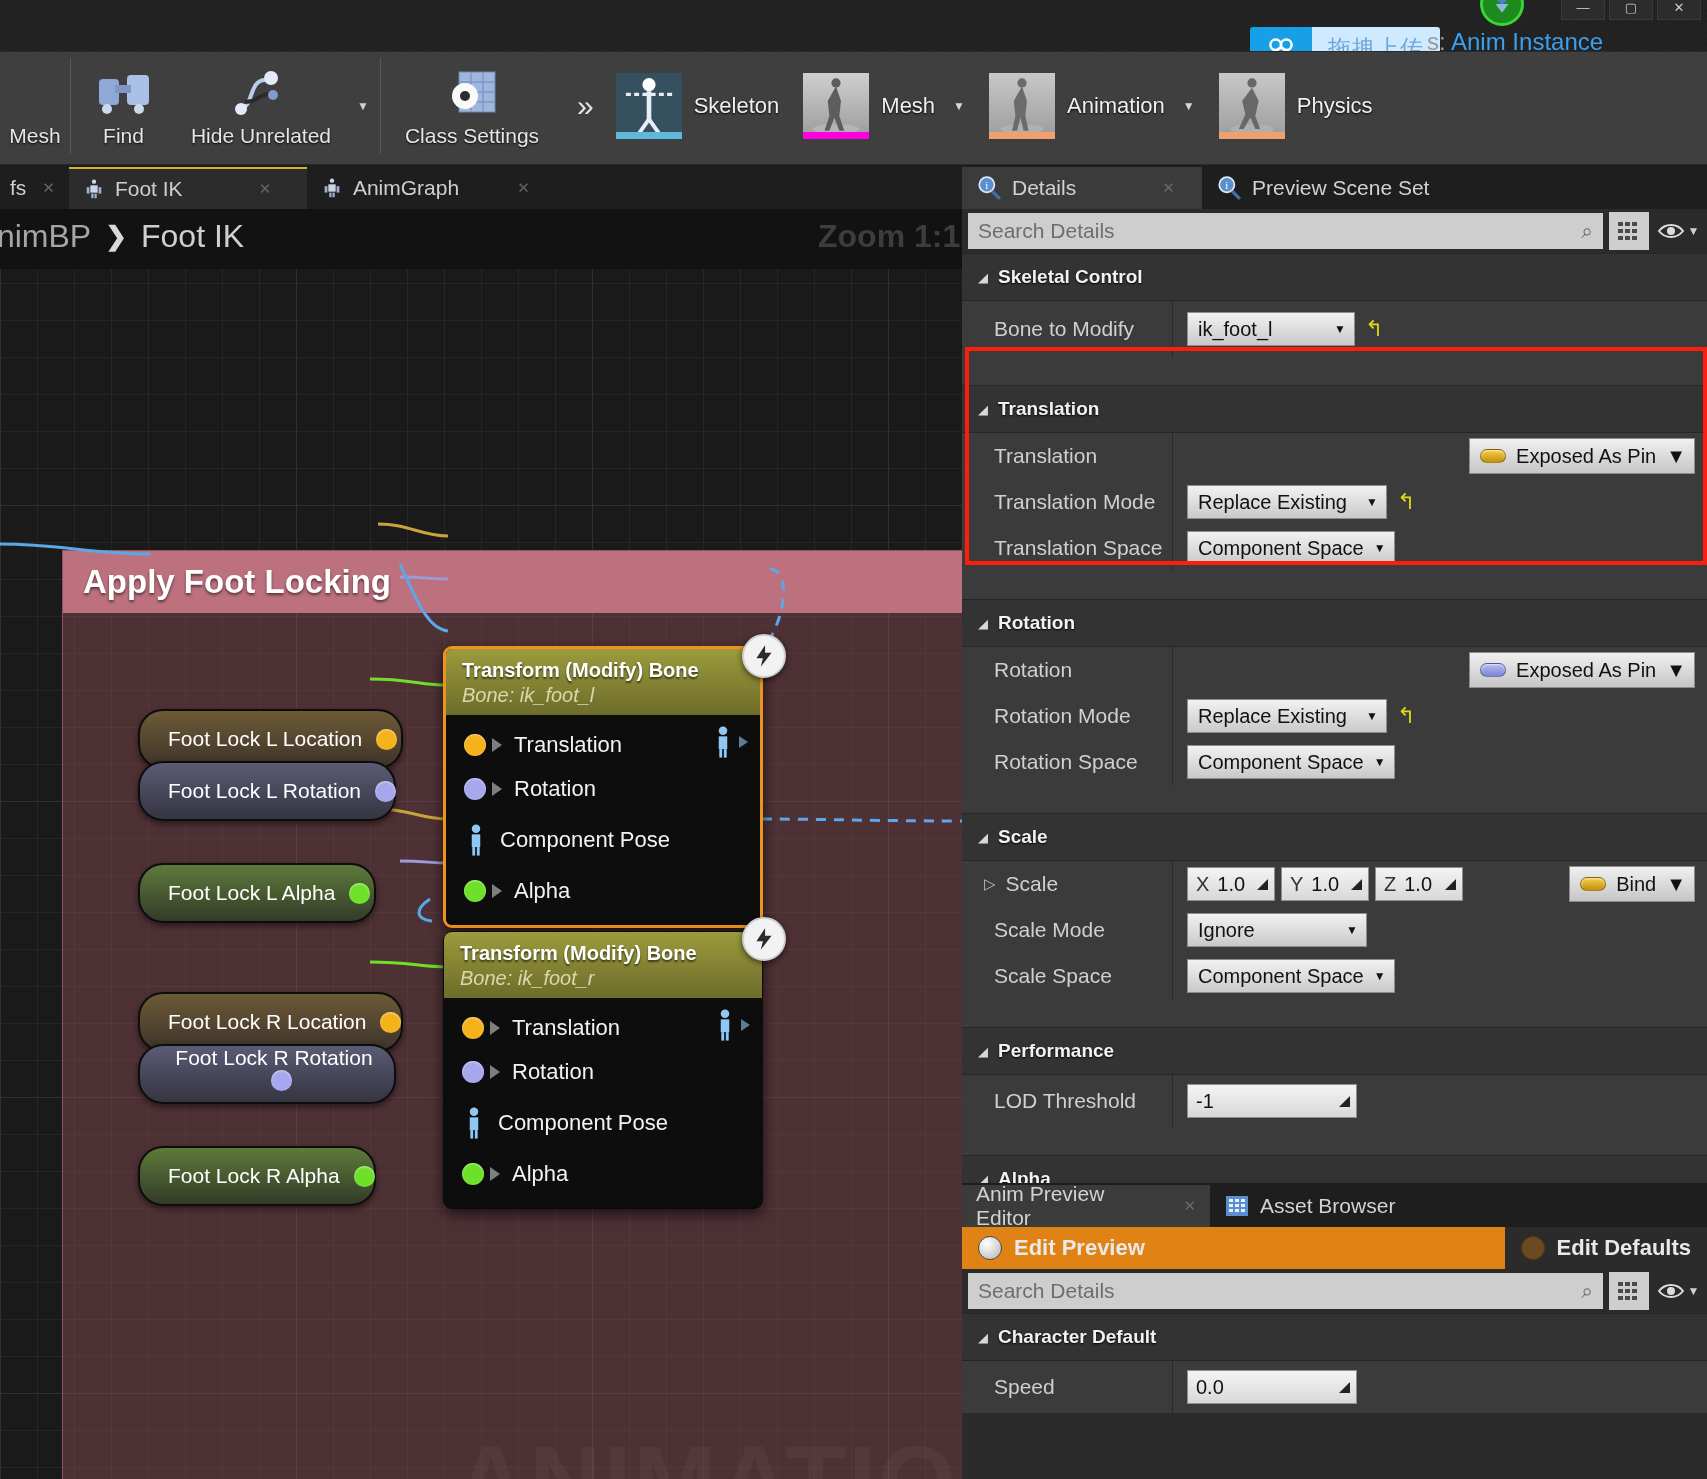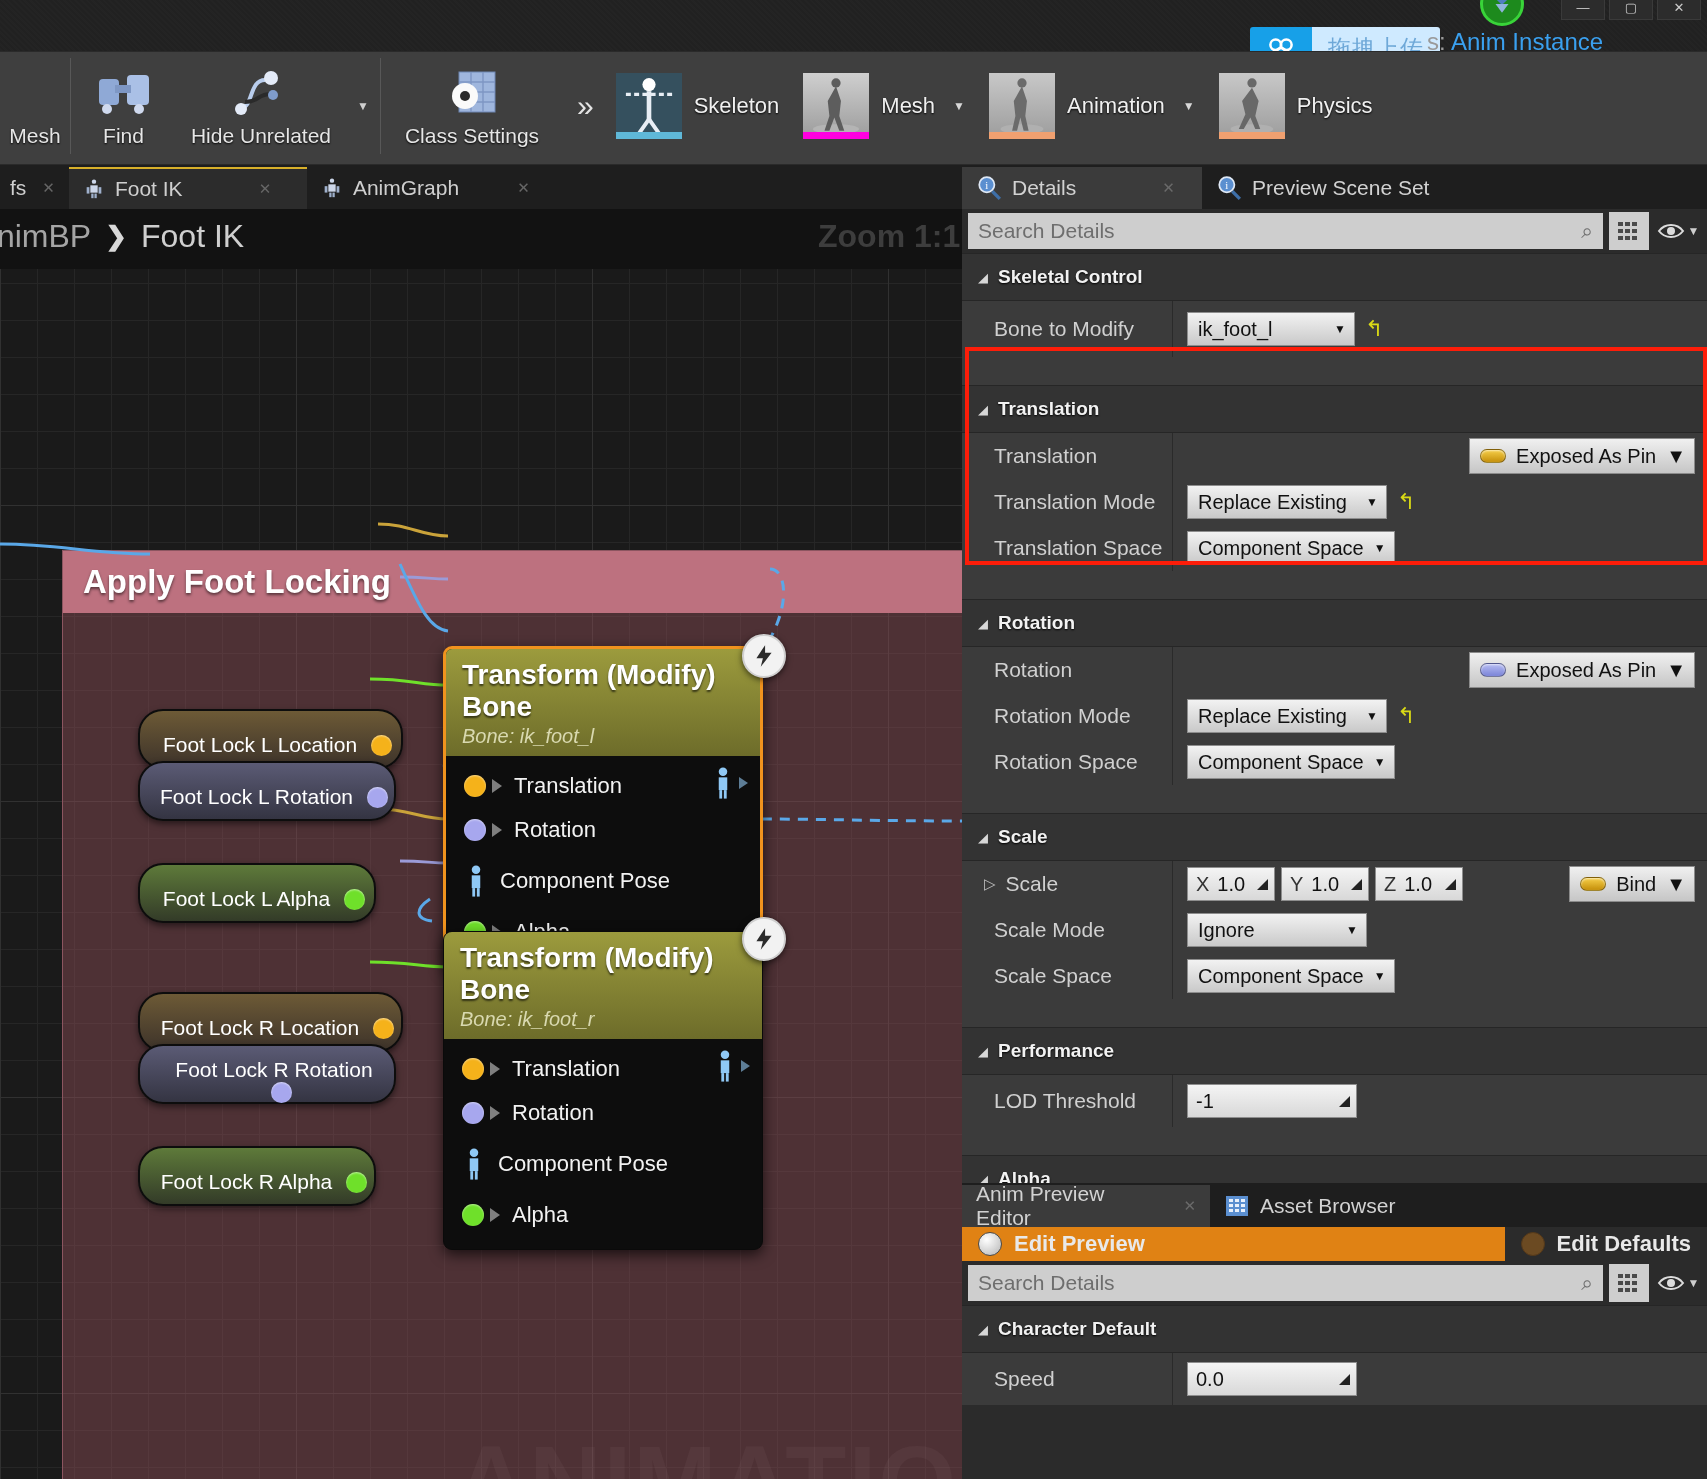--- a/index.html
+++ b/index.html
@@ -95,33 +95,33 @@
   
   .comment { position:absolute; left:62px; top:341px; width:920px; height:960px;
       background:rgba(150,80,90,.42); border:1px solid #8c5560; }
   .comment .chead { height:62px; background:#bd717f; display:flex; align-items:center;
       padding-left:20px; }
   .comment .ctitle { font-size:33px; font-weight:bold; color:#fff;
       text-shadow:0 2px 3px rgba(0,0,0,.55); }
 
   
   .pill { position:absolute; height:60px; border-radius:25px; display:flex;
-      align-items:center; justify-content:center; padding:12px 14px 0 28px;
+      align-items:center; justify-content:flex-start; padding:0 14px 0 28px;
       border:2px solid #0d0d0d; box-shadow:0 3px 6px rgba(0,0,0,.5);
       color:#fff; font-size:21px; white-space:nowrap; cursor:pointer;}
   .pill .dot { width:21px; height:21px; border-radius:50%; margin-left:14px; flex:none;
       box-shadow:inset 0 1px 2px rgba(255,255,255,.55); }
 
   
   .node { position:absolute; border-radius:9px; background:#101010;
       border:3px solid #f0931e; box-shadow:0 5px 14px rgba(0,0,0,.65); overflow:hidden;}
   .node.plain { border:1px solid #0a0a0a; }
   .node .nhead { padding:10px 16px 8px 16px;
       background:linear-gradient(180deg,#9c9b3d 0%, #6d6c2a 100%); }
-  .node .ntitle { font-size:28px; font-weight:bold; color:#fff;
+  .node .ntitle { font-size:20px; font-weight:bold; color:#fff;
       text-shadow:0 2px 2px rgba(0,0,0,.6); }
   .node .nsub { font-size:20px; font-style:italic; color:#d9d9b0; margin-top:2px;}
   .node .nbody { background:#0d0d0d; padding:8px 0 12px 0; position:relative;}
   .prow { display:flex; align-items:center; height:44px; padding-left:18px; gap:12px;}
   .prow .pdot { width:22px; height:22px; border-radius:50%; flex:none;
       box-shadow:inset 0 1px 2px rgba(255,255,255,.5); }
   .prow .ptri { width:0;height:0;border-left:10px solid #7f7f7f;
       border-top:7px solid transparent;border-bottom:7px solid transparent;
       margin-left:-6px;}
   .prow .plabel { color:#f2f2f2; font-size:22px; }
@@ -190,21 +190,21 @@
       border:1px solid #8b8b8b; color:#111; font-size:20px; cursor:pointer; }
   .pinbtn .pilldot { width:26px; height:14px; border-radius:7px;
       box-shadow:inset 0 1px 2px rgba(255,255,255,.6); border:1px solid rgba(0,0,0,.35);}
   .rightalign { margin-left:auto; margin-right:12px; }
 
   .redbox { position:absolute; border:4px solid #fd1d09; pointer-events:none; z-index:9;}
 
   
   .bottompane { position:absolute; left:0; bottom:0; width:745px; height:296px;
       background:#2b2b2b; }
-  .radio-row { display:flex; height:34px; align-items:stretch; }
+  .radio-row { display:flex; height:42px; align-items:stretch; }
   .radio { display:flex; align-items:center; gap:12px; padding:0 16px; font-size:22px;
       font-weight:bold; color:#e9e9e9; cursor:pointer; }
   .radio.on { background:#e08214; flex:1; }
   .radio .circ { width:24px; height:24px; border-radius:50%;
       background:radial-gradient(circle at 35% 30%,#fff,#b4b4b4);
       border:1px solid #4a4a4a; flex:none;}
   .radio.off .circ { background:#6b4a22; border:1px solid #53381a; }
 </style>
 </head>
 <body>

